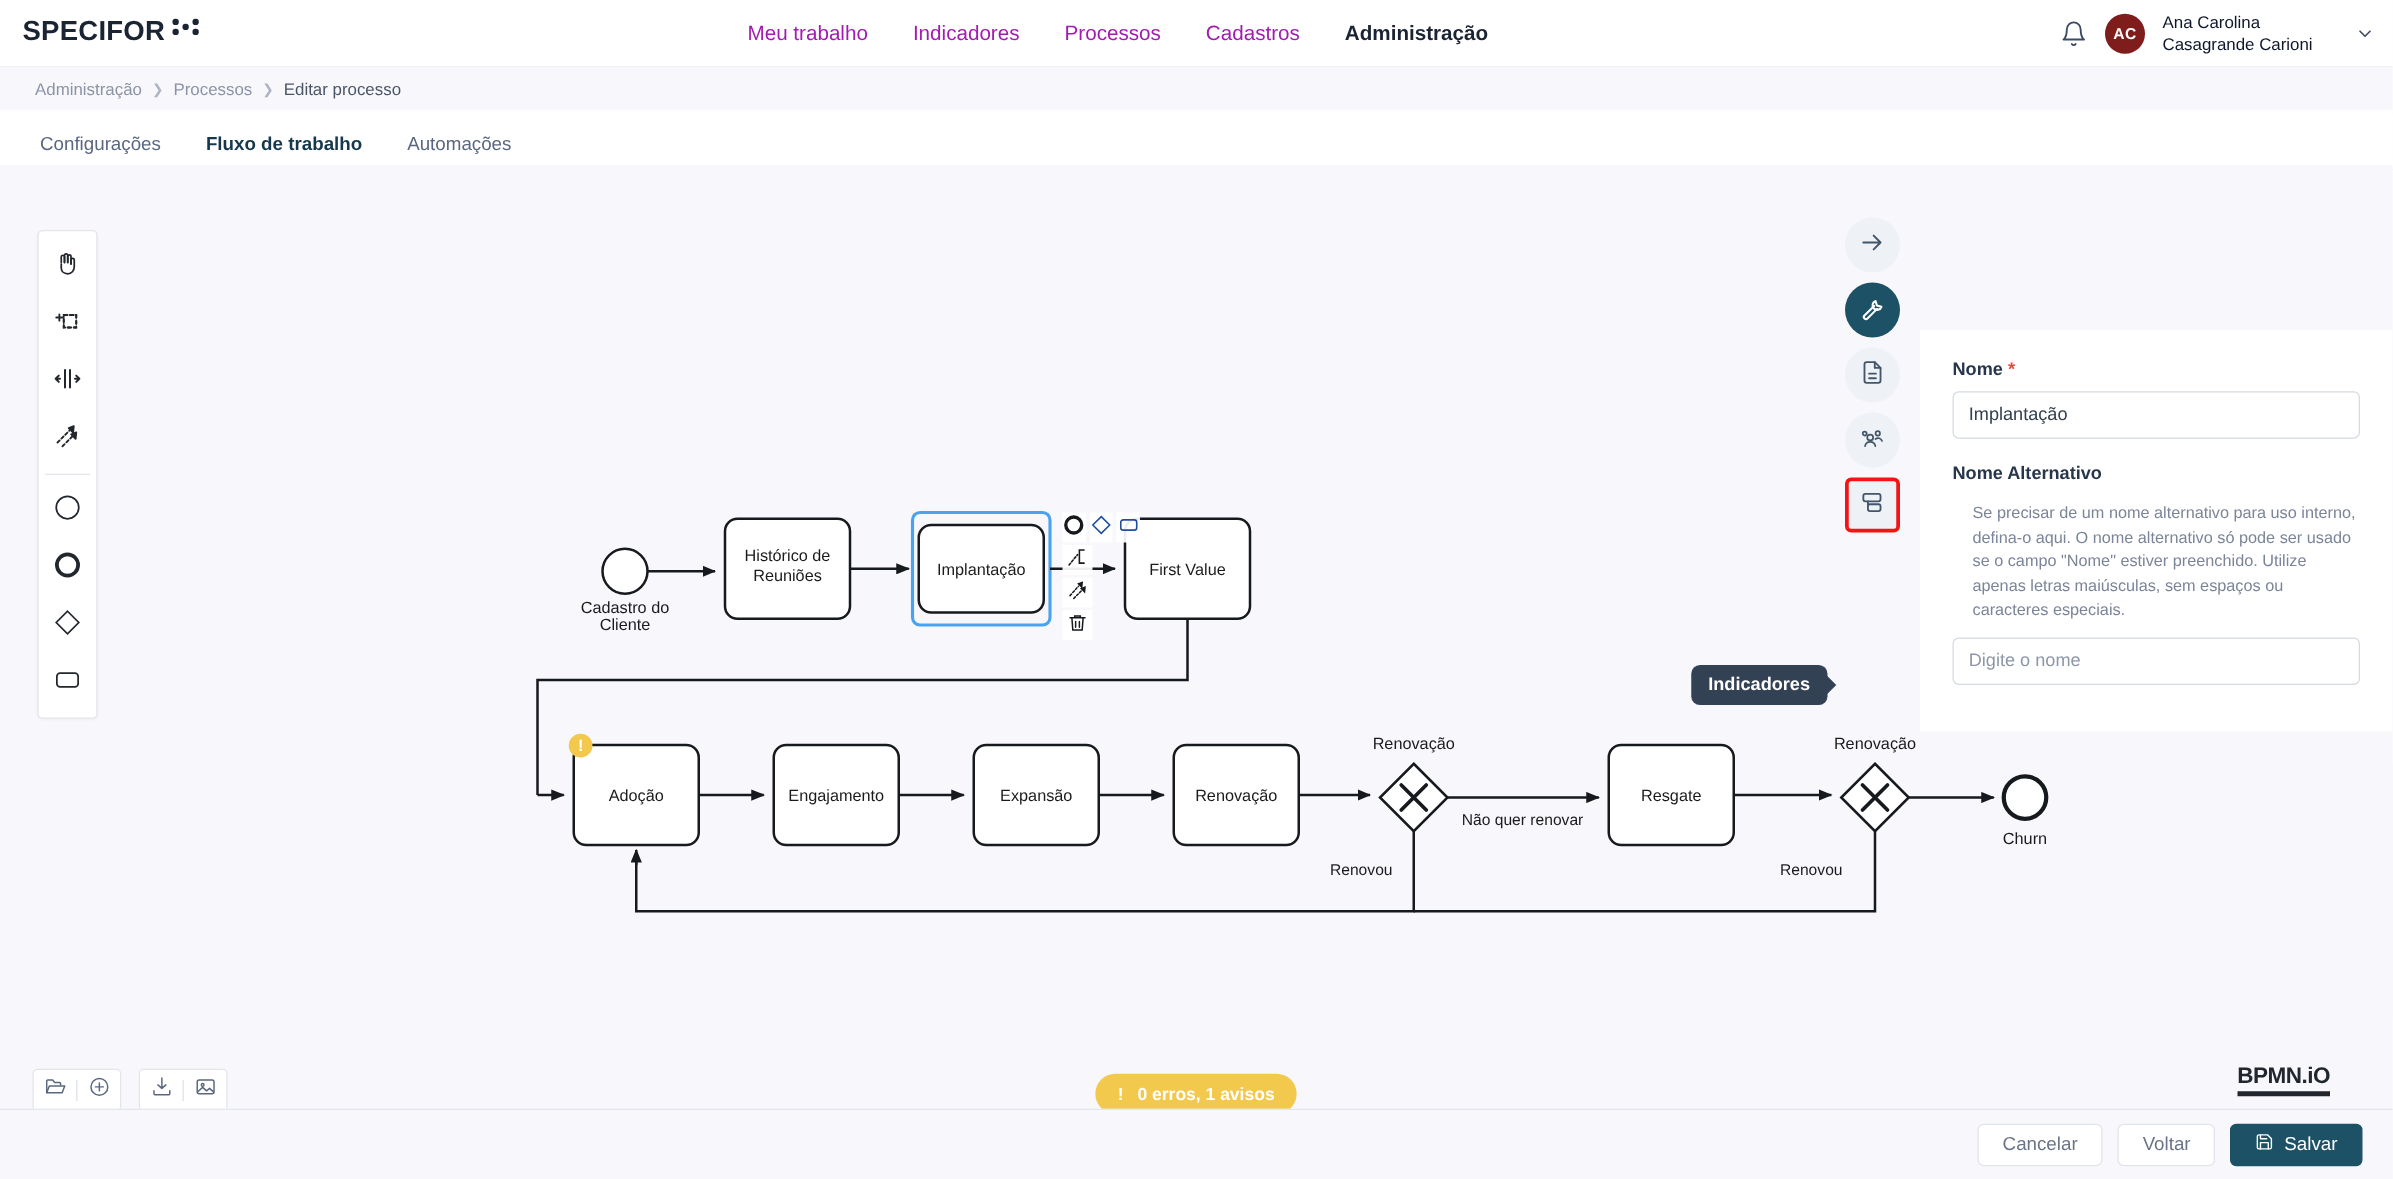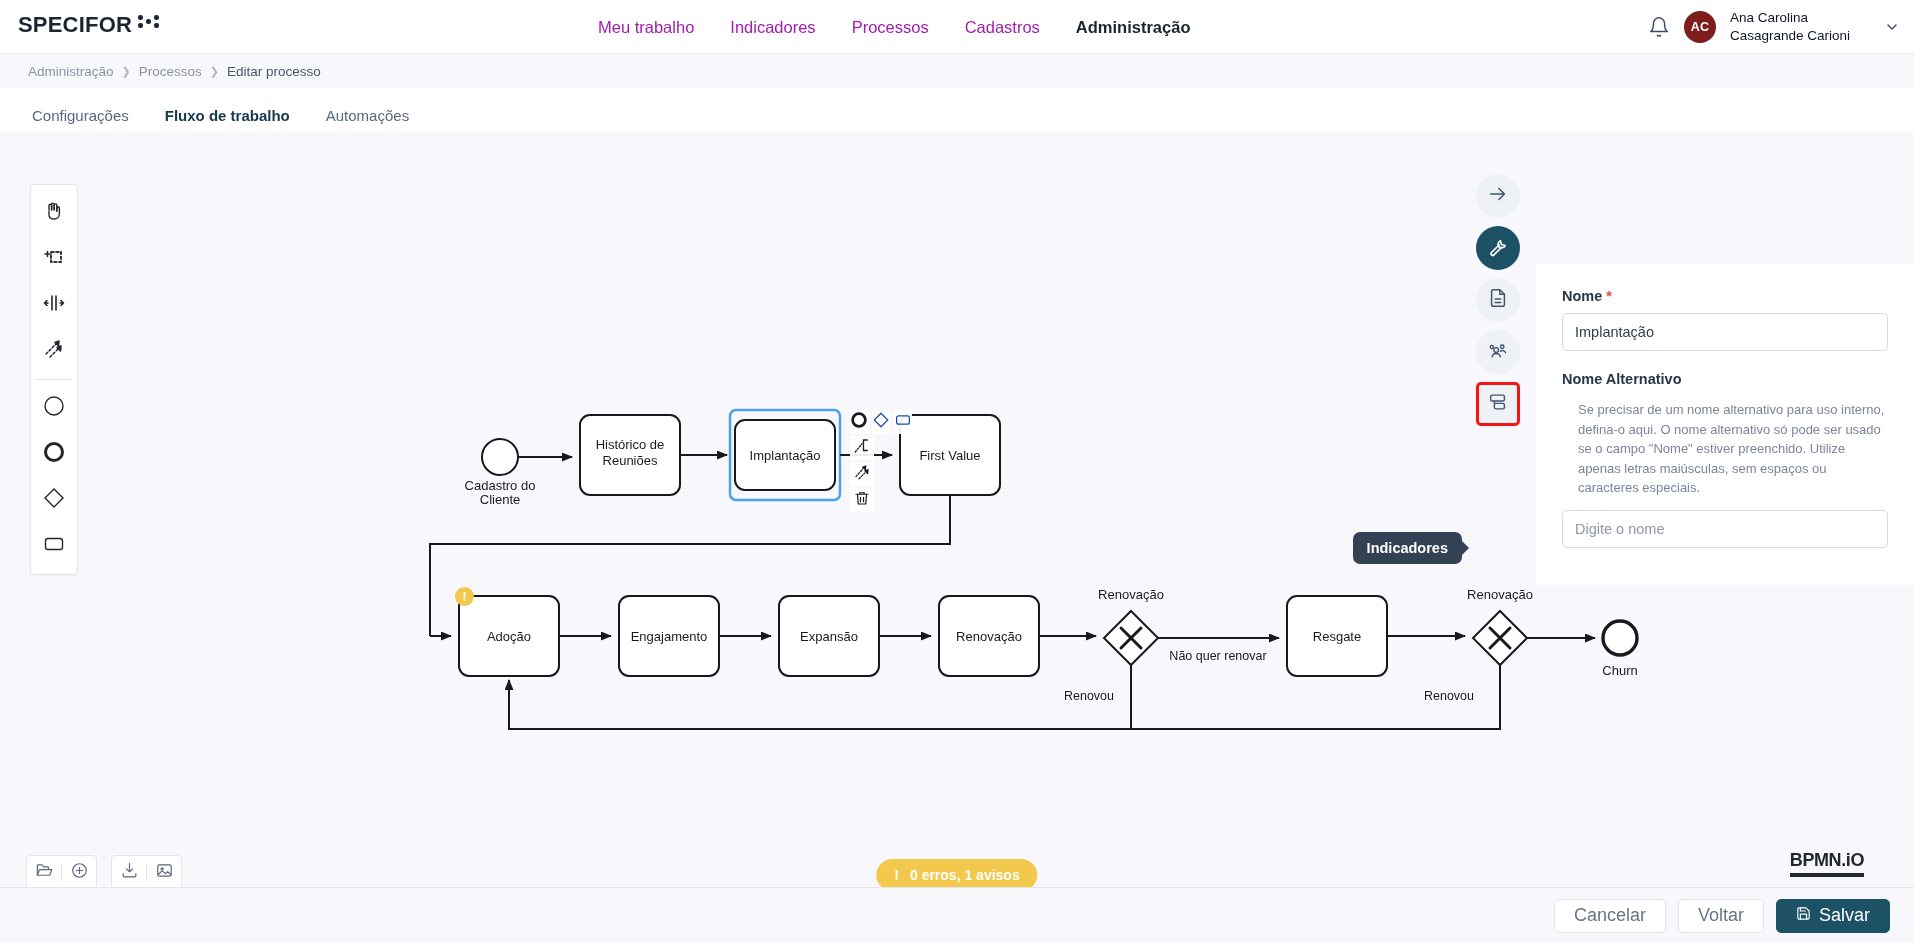--- a/index.html
+++ b/index.html
@@ -237,21 +237,21 @@
   
   .footer {
     position: absolute; bottom: 0; left: 0;
     width: 1914px; height: 56px;
     background: #f8f8fc; border-top: 1px solid #e4e7ee;
     display: flex; align-items: center; justify-content: flex-end;
     padding-right: 24px; gap: 12px;
   }
   .btn {
     height: 34px; padding: 0 19px; border-radius: 5px;
-    font-size: 18px; cursor: pointer;
+    font-size: 15px; cursor: pointer;
     display: flex; align-items: center; gap: 8px;
     font-family: "Liberation Sans", sans-serif;
   }
   .btn-ghost { background: #fff; border: 1px solid #e0e4eb; color: #6a7487; }
   .btn-primary { background: #1d5166; border: 1px solid #1d5166; color: #ffffff; }
 
   .node-text {
     font-family: "Liberation Sans", sans-serif;
     font-size: 13px; fill: #1b1b1b;
   }

